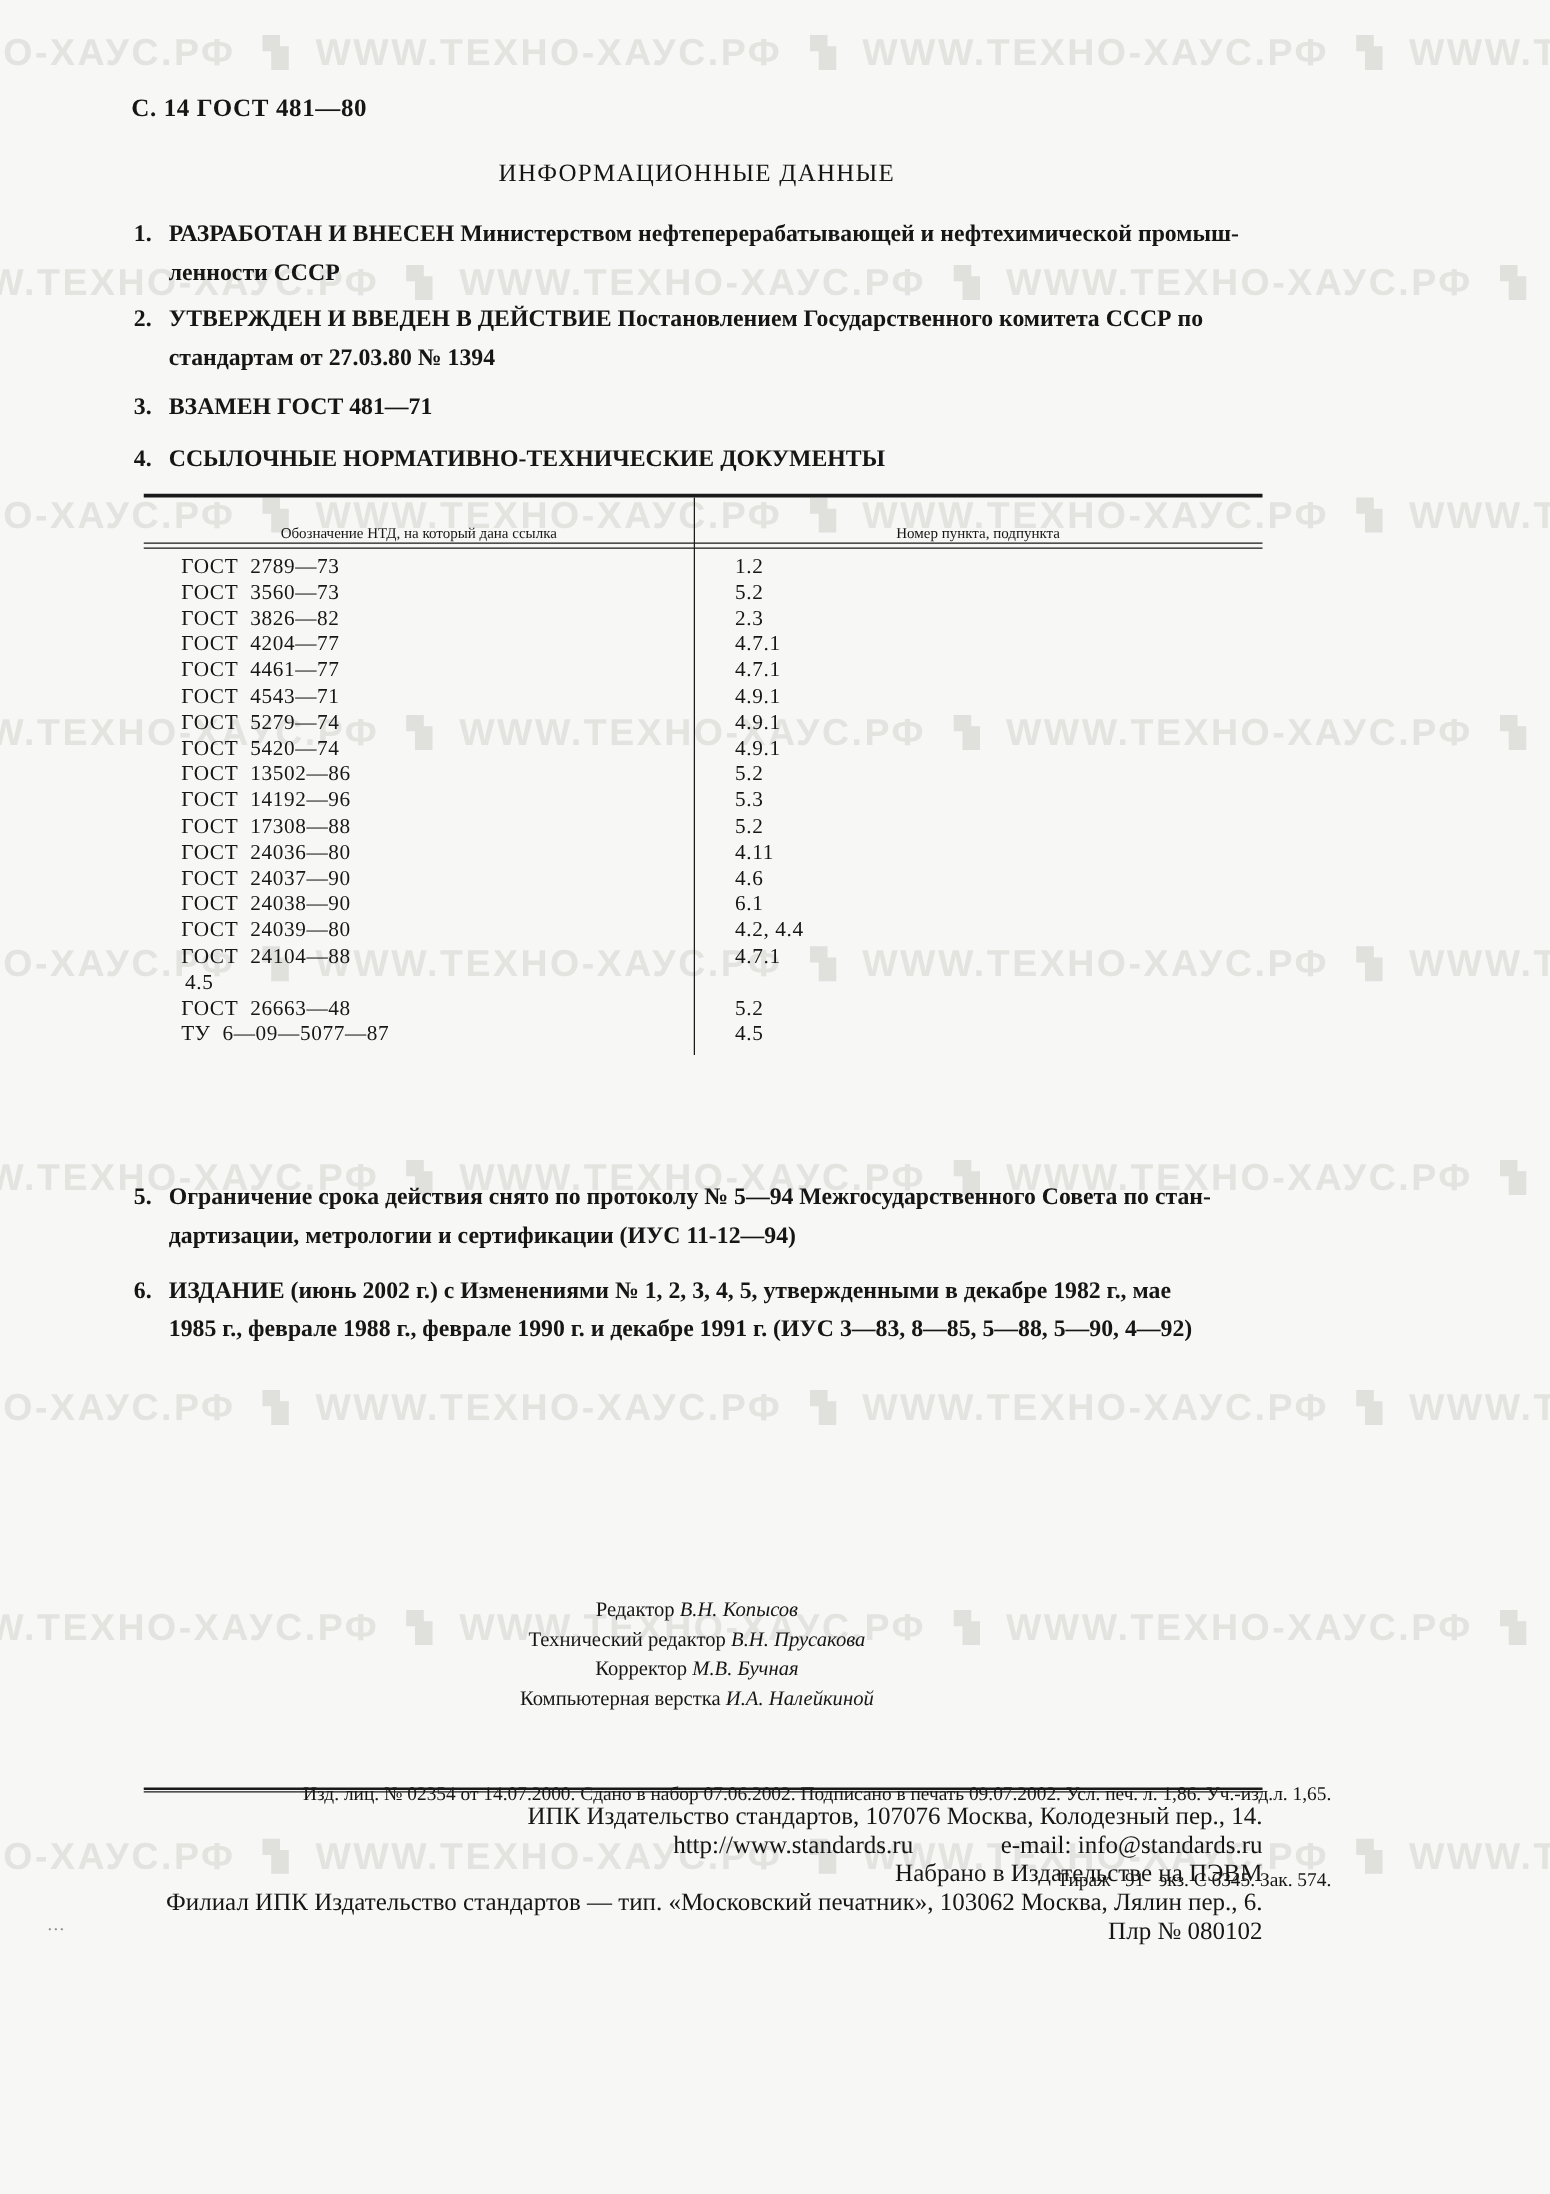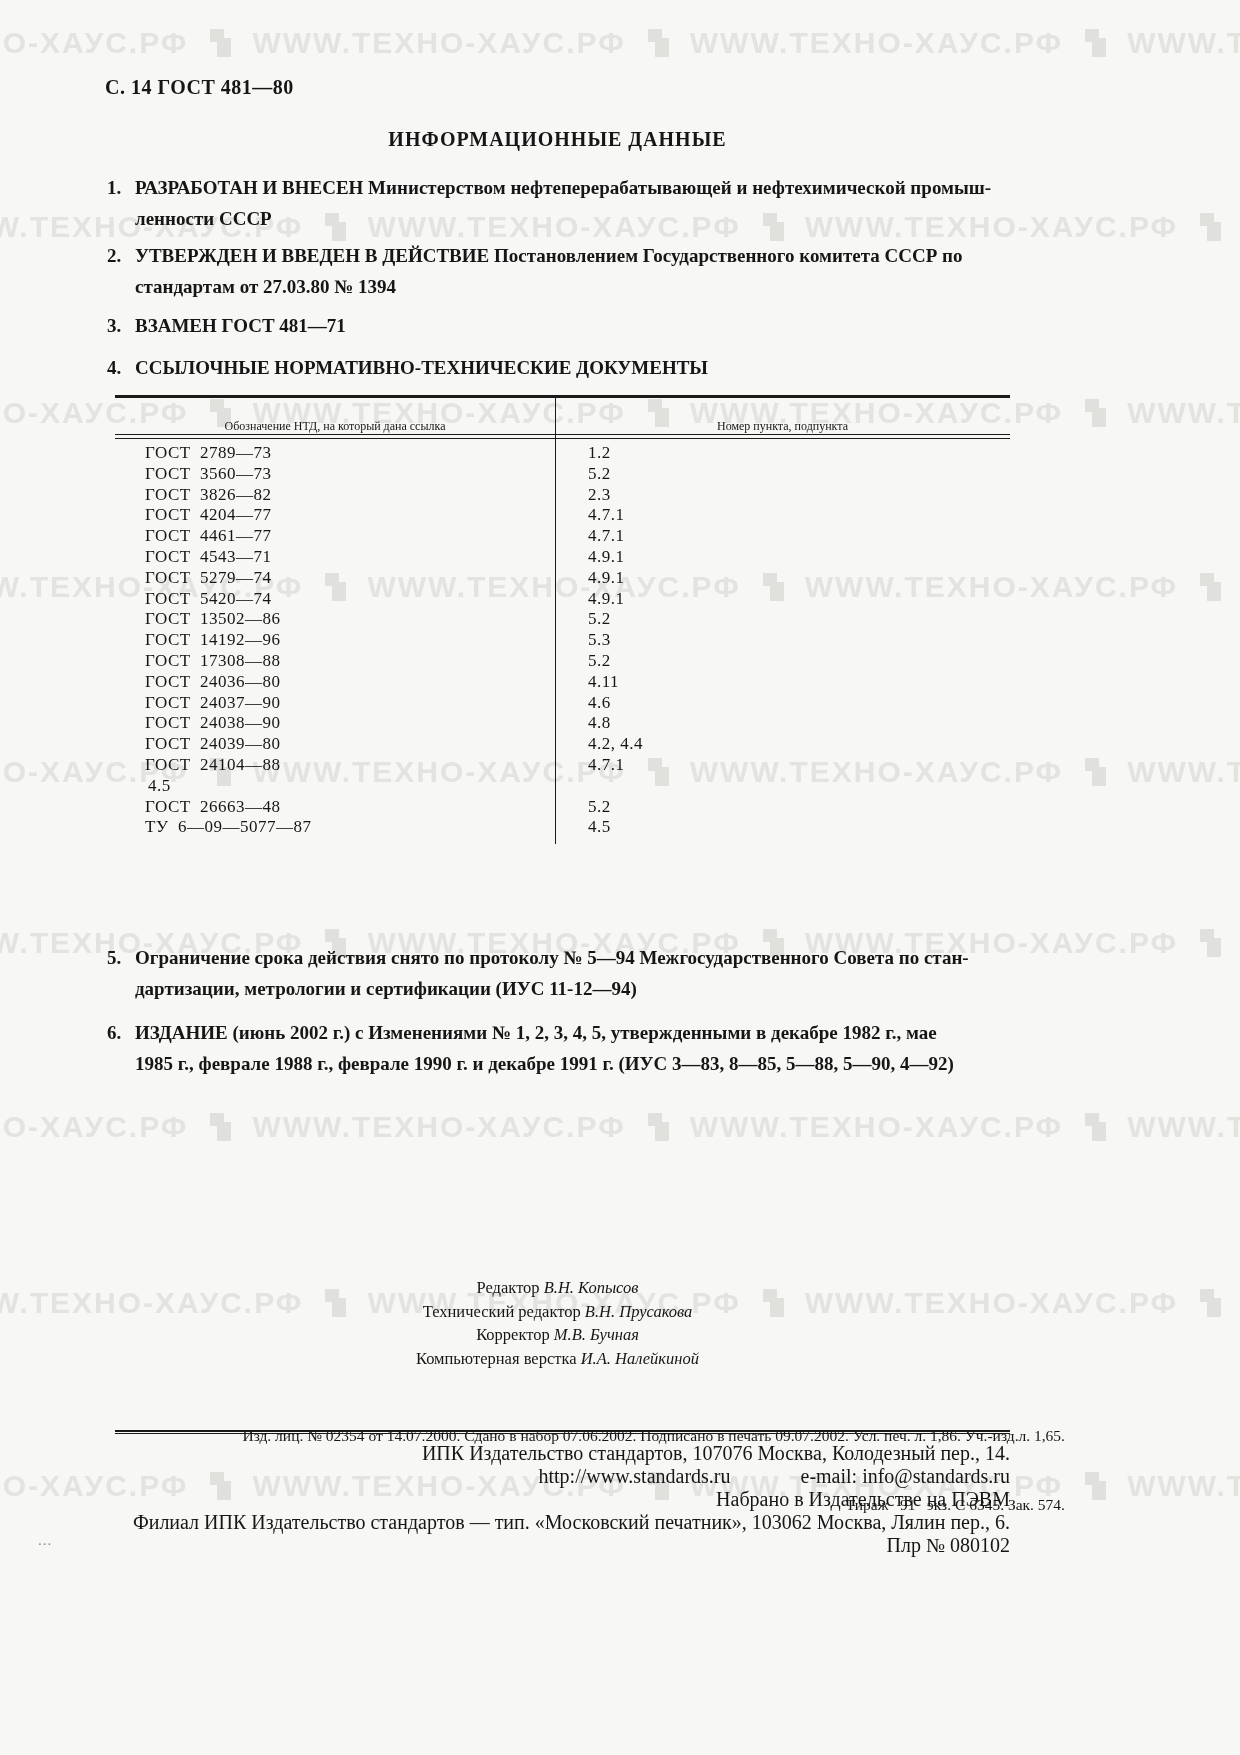--- a/index.html
+++ b/index.html
@@ -16,21 +16,21 @@
     font-family:"Liberation Sans","DejaVu Sans",sans-serif;
     font-weight:700; font-size:30px; letter-spacing:2px;
     color:#e3e3e0; line-height:34px;
   }
   .wm-logo { display:inline-block; width:24px; height:30px; position:relative; margin:0 20px; vertical-align:-6px; }
   .wm-logo::before { content:""; position:absolute; left:2px; top:0; width:14px; height:13px; background:#e0e0dd; }
   .wm-logo::after  { content:""; position:absolute; left:9px; top:9px; width:14px; height:19px; background:#e0e0dd; }
   
   .content { position:absolute; inset:0; }
   .page-label { position:absolute; left:105px; top:76px; font-size:20px; font-weight:bold; letter-spacing:0.5px;text-align:right; }
-  .doc-title { position:absolute; left:105px; top:128px; width:905px; text-align:center; font-size:20px; font-weight:bold; letter-spacing:1px; }
+  .doc-title { position:absolute; left:105px; top:128px; width:905px; text-align:center; font-size:20px; font-weight:normal; letter-spacing:1px; }
   .item { position:absolute; left:105px; width:1010px; font-size:19px; font-weight:bold; line-height:31px; }
   .item .num { position:absolute; left:2px; top:0; }
   .item .body { margin-left:30px; }
   .item .line { white-space:nowrap; }
   
   .ref-table { position:absolute; left:115px; top:395px; width:895px; border-top:3px solid #1a1a1a; }
   .tbl-inner { position:relative; }
   .tbl-vline { position:absolute; left:440px; top:0; bottom:0; width:1px; background:#1a1a1a; }
   .tbl-head { display:flex; align-items:flex-end; height:36px; font-size:12px; }
   .tbl-head .h1 { width:440px; text-align:center; }
@@ -131,21 +131,21 @@
             <div class="t-row"><div class="c1">ГОСТ  4204—77</div><div class="c2">4.7.1</div></div>
             <div class="t-row"><div class="c1">ГОСТ  4461—77</div><div class="c2">4.7.1</div></div>
             <div class="t-row"><div class="c1">ГОСТ  4543—71</div><div class="c2">4.9.1</div></div>
             <div class="t-row"><div class="c1">ГОСТ  5279—74</div><div class="c2">4.9.1</div></div>
             <div class="t-row"><div class="c1">ГОСТ  5420—74</div><div class="c2">4.9.1</div></div>
             <div class="t-row"><div class="c1">ГОСТ  13502—86</div><div class="c2">5.2</div></div>
             <div class="t-row"><div class="c1">ГОСТ  14192—96</div><div class="c2">5.3</div></div>
             <div class="t-row"><div class="c1">ГОСТ  17308—88</div><div class="c2">5.2</div></div>
             <div class="t-row"><div class="c1">ГОСТ  24036—80</div><div class="c2">4.11</div></div>
             <div class="t-row"><div class="c1">ГОСТ  24037—90</div><div class="c2">4.6</div></div>
-            <div class="t-row"><div class="c1">ГОСТ  24038—90</div><div class="c2">4.8</div></div>
+            <div class="t-row"><div class="c1">ГОСТ  24038—90</div><div class="c2">6.1</div></div>
             <div class="t-row"><div class="c1">ГОСТ  24039—80</div><div class="c2">4.2, 4.4</div></div>
             <div class="t-row"><div class="c1">ГОСТ  24104—88</div><div class="c2">4.7.1</div></div>
             <div class="t-row"><div class="c2">4.5</div></div>
             <div class="t-row"><div class="c1">ГОСТ  26663—48</div><div class="c2">5.2</div></div>
             <div class="t-row"><div class="c1">ТУ  6—09—5077—87</div><div class="c2">4.5</div></div>
           </div>
       </div>
     </div>
 
     <div class="credits" id="credits-host">

